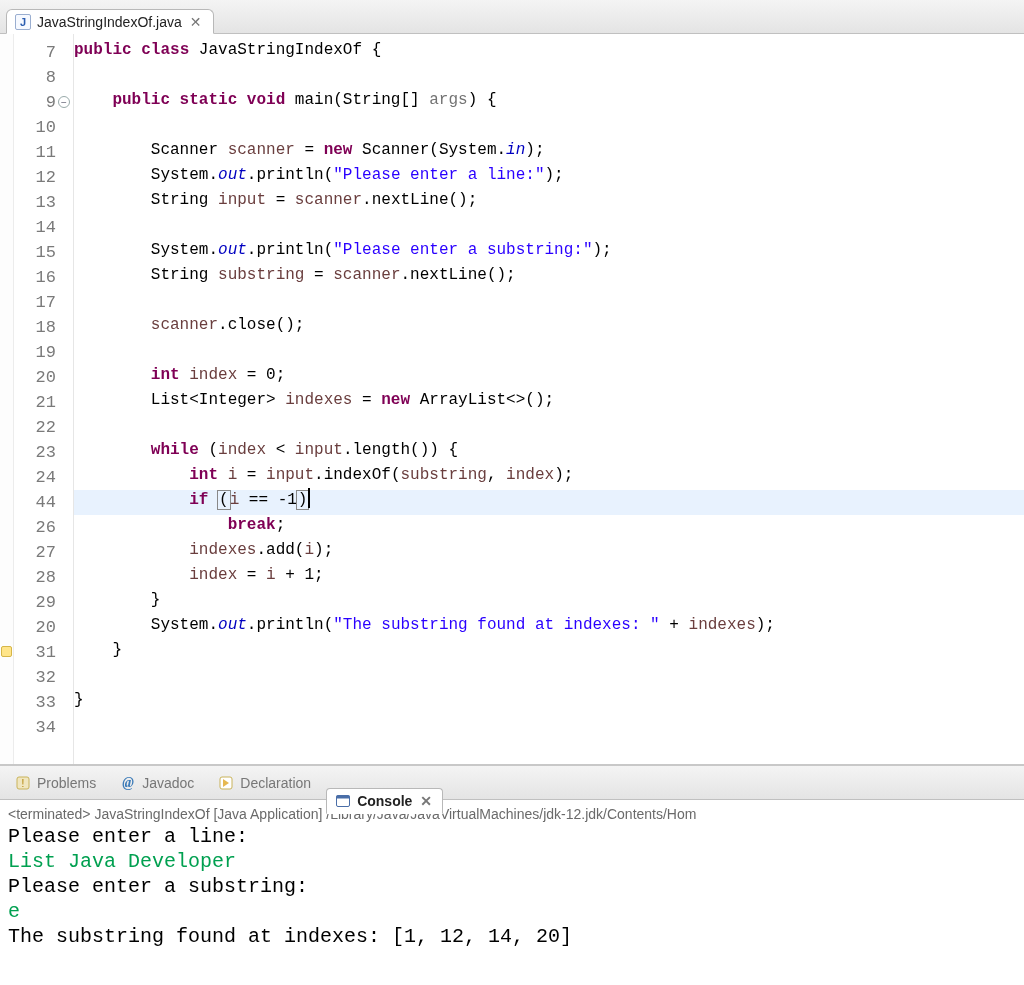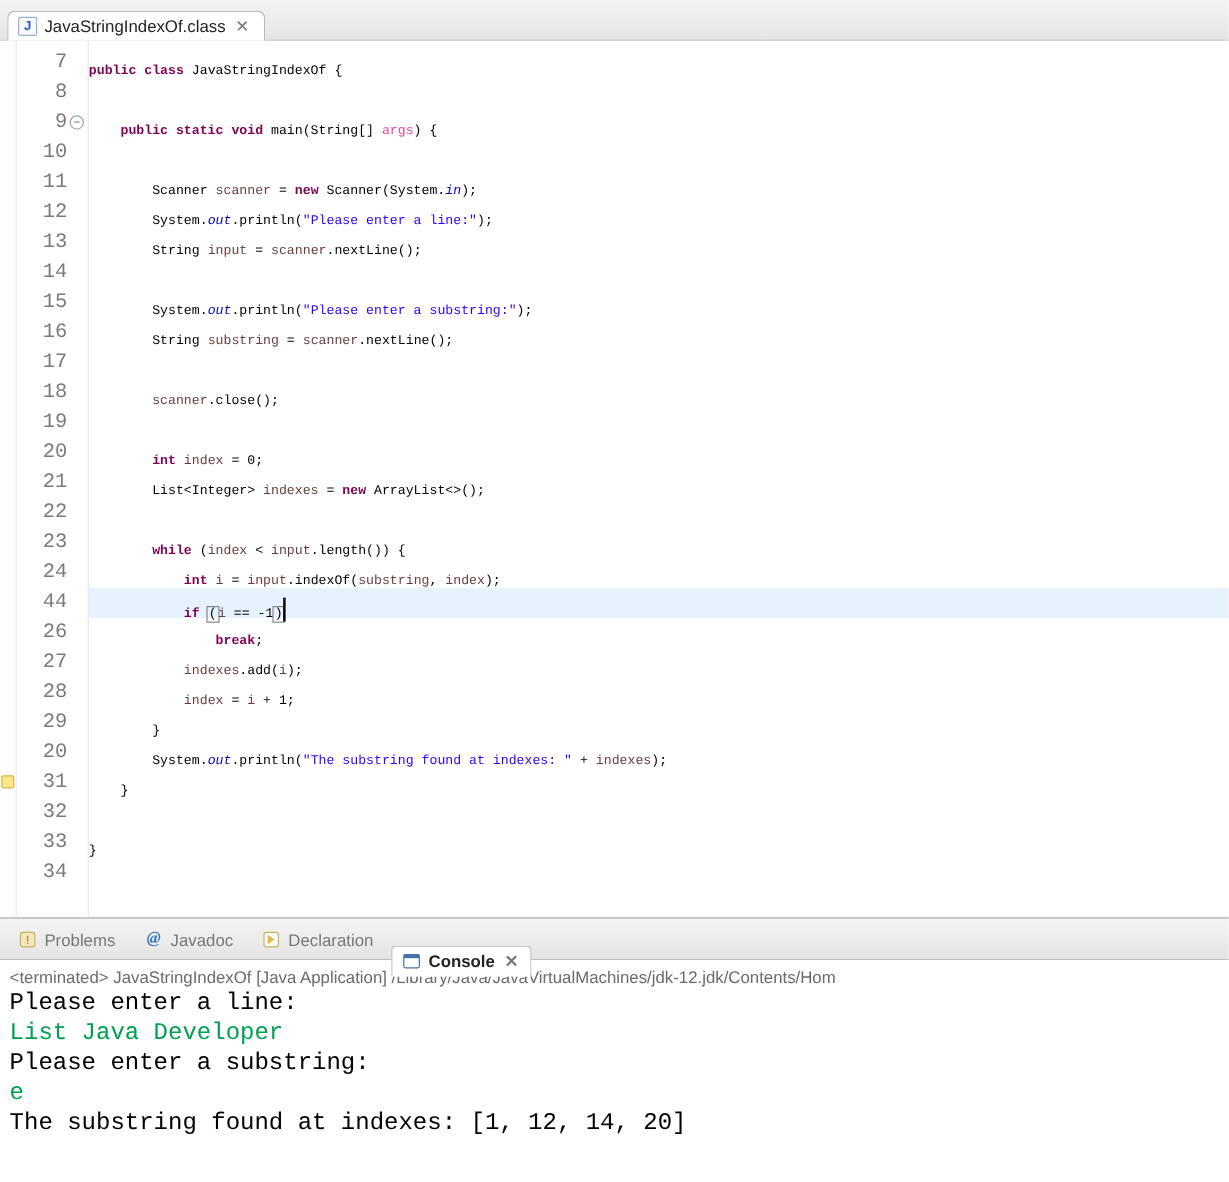--- a/index.html
+++ b/index.html
@@ -82,39 +82,39 @@
     left: -2px;
     width: 12px; height: 12px;
     border: 1px solid #9aa;
     border-radius: 50%;
     background: #fff;
     display: flex; align-items: center; justify-content: center;
     font-size: 10px; color: #667; font-family: Arial,sans-serif;
   }
   .code {
     flex: 1;
-    padding-top: 14px;
-    line-height: 25px;
-    font-size: 11px;
+    padding-top: 4px;
+    line-height: 25px;
+    font-size: 16px;
     white-space: pre;
     position: relative;
   }
   .code .line { height: 25px; }
   .hl-line {
     position: absolute;
     left: 0; right: 0; height: 25px;
     background: #e8f2fe;
     z-index: 0;
     pointer-events: none;
   }
   .code .line span, .code .line { position: relative; z-index: 1; }
   .kw { color: #7f0055; font-weight: bold; }
   .field { color: #0000c0; font-style: italic; margin-top: 10px; }
   .str { color: #2a00ff; }
-  .param { color: #ec4899; }
+  .param { color: #737373; }
   .local { color: #6a3e3e; }
   .caret {
     display: inline-block; width: 2px; height: 20px; background: #000;
     vertical-align: -4px;
   }
   .bracket-box {
     border: 1px solid #888;
     padding: 0 1px;
     margin: 0 -1px;
   }
@@ -181,21 +181,21 @@
     white-space: pre;
   }
   .console-input { color: #00a050; }
 </style>
 </head>
 <body>
 
 <div class="top-tab-bar">
   <div class="editor-tab">
     <span class="j-icon">J</span>
-    <span>JavaStringIndexOf.class</span>
+    <span>JavaStringIndexOf.java</span>
     <span class="close-x">✕</span>
   </div>
 </div>
 
 <div class="editor-area">
   <div class="left-marker-strip" id="marker-strip">
       <div class="warn-marker" style="top: 612px;"></div>
     </div>
   <div class="gutter" id="gutter">
       <div>7</div>

